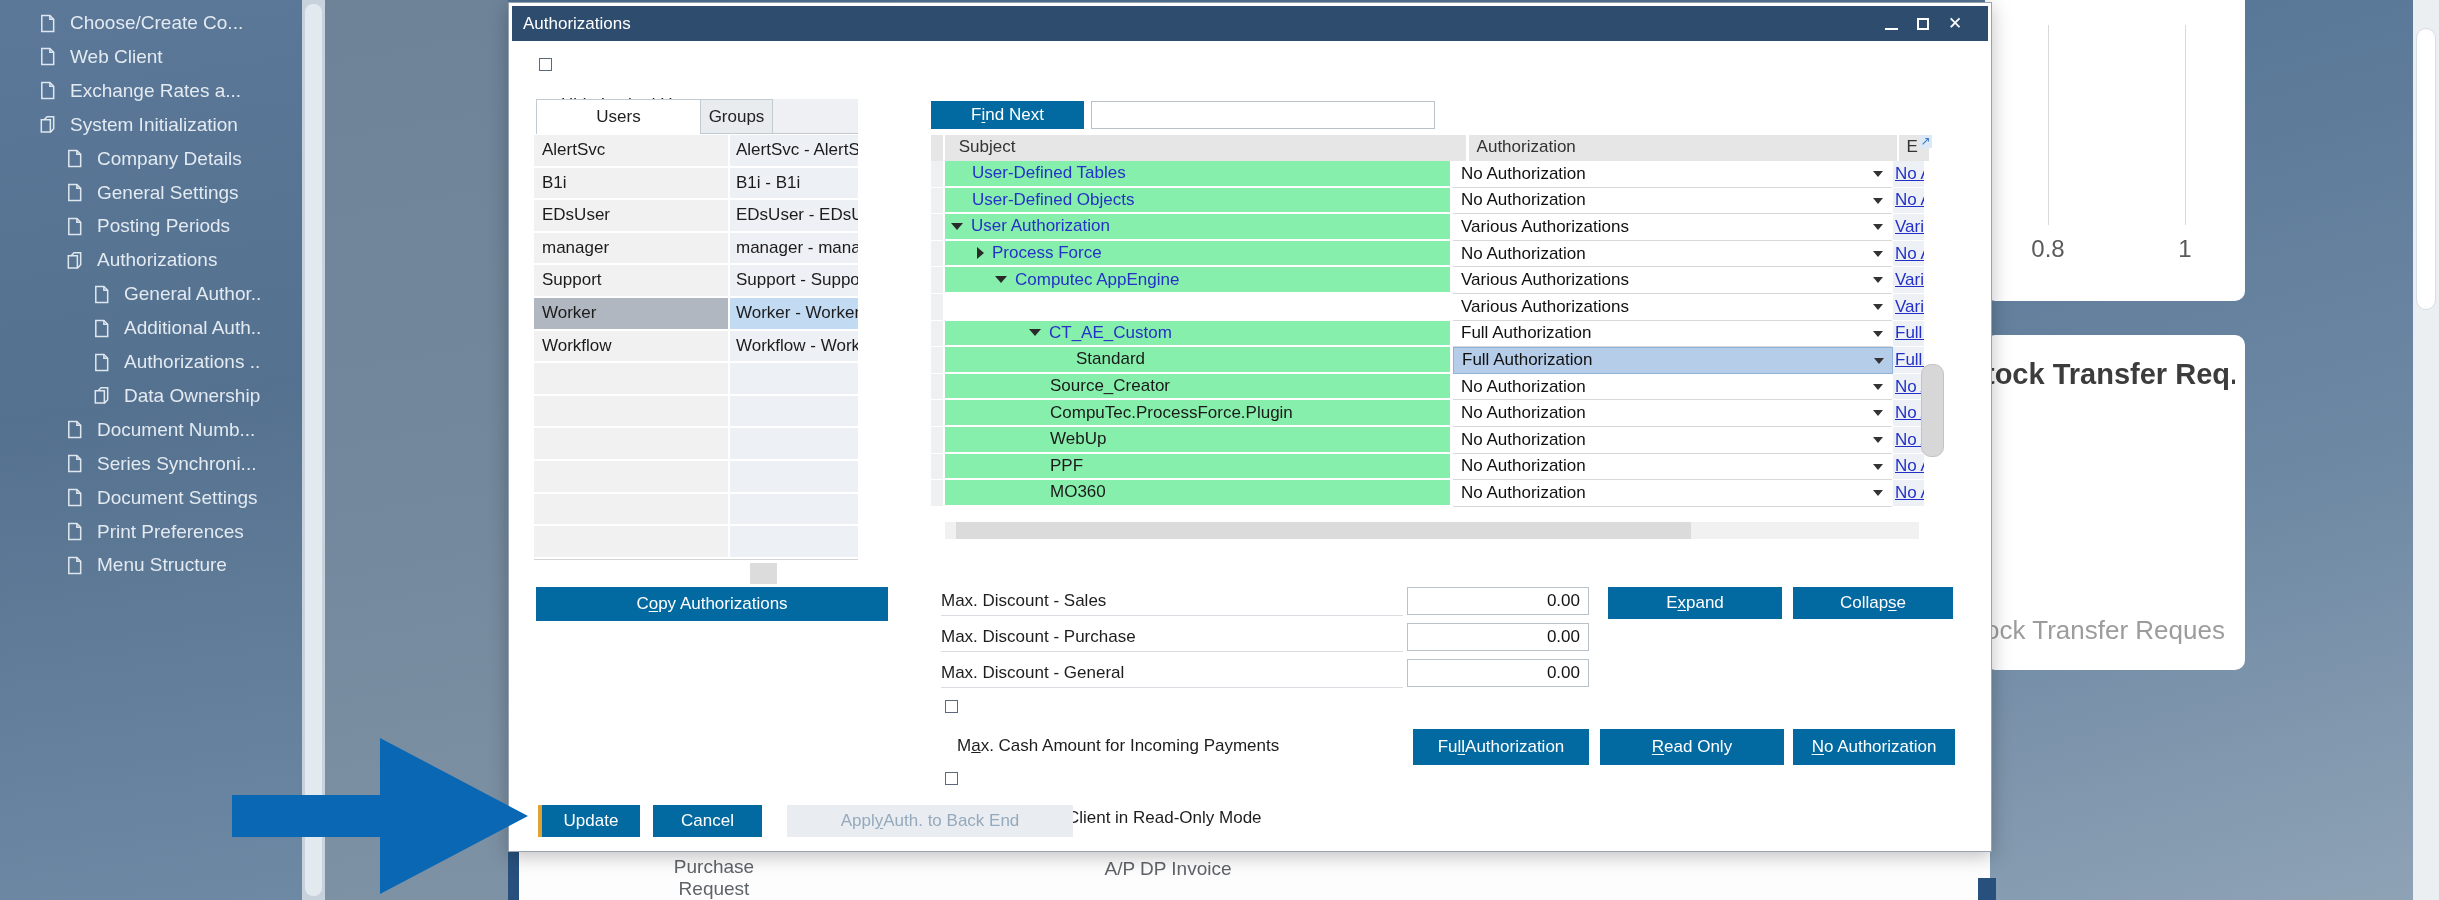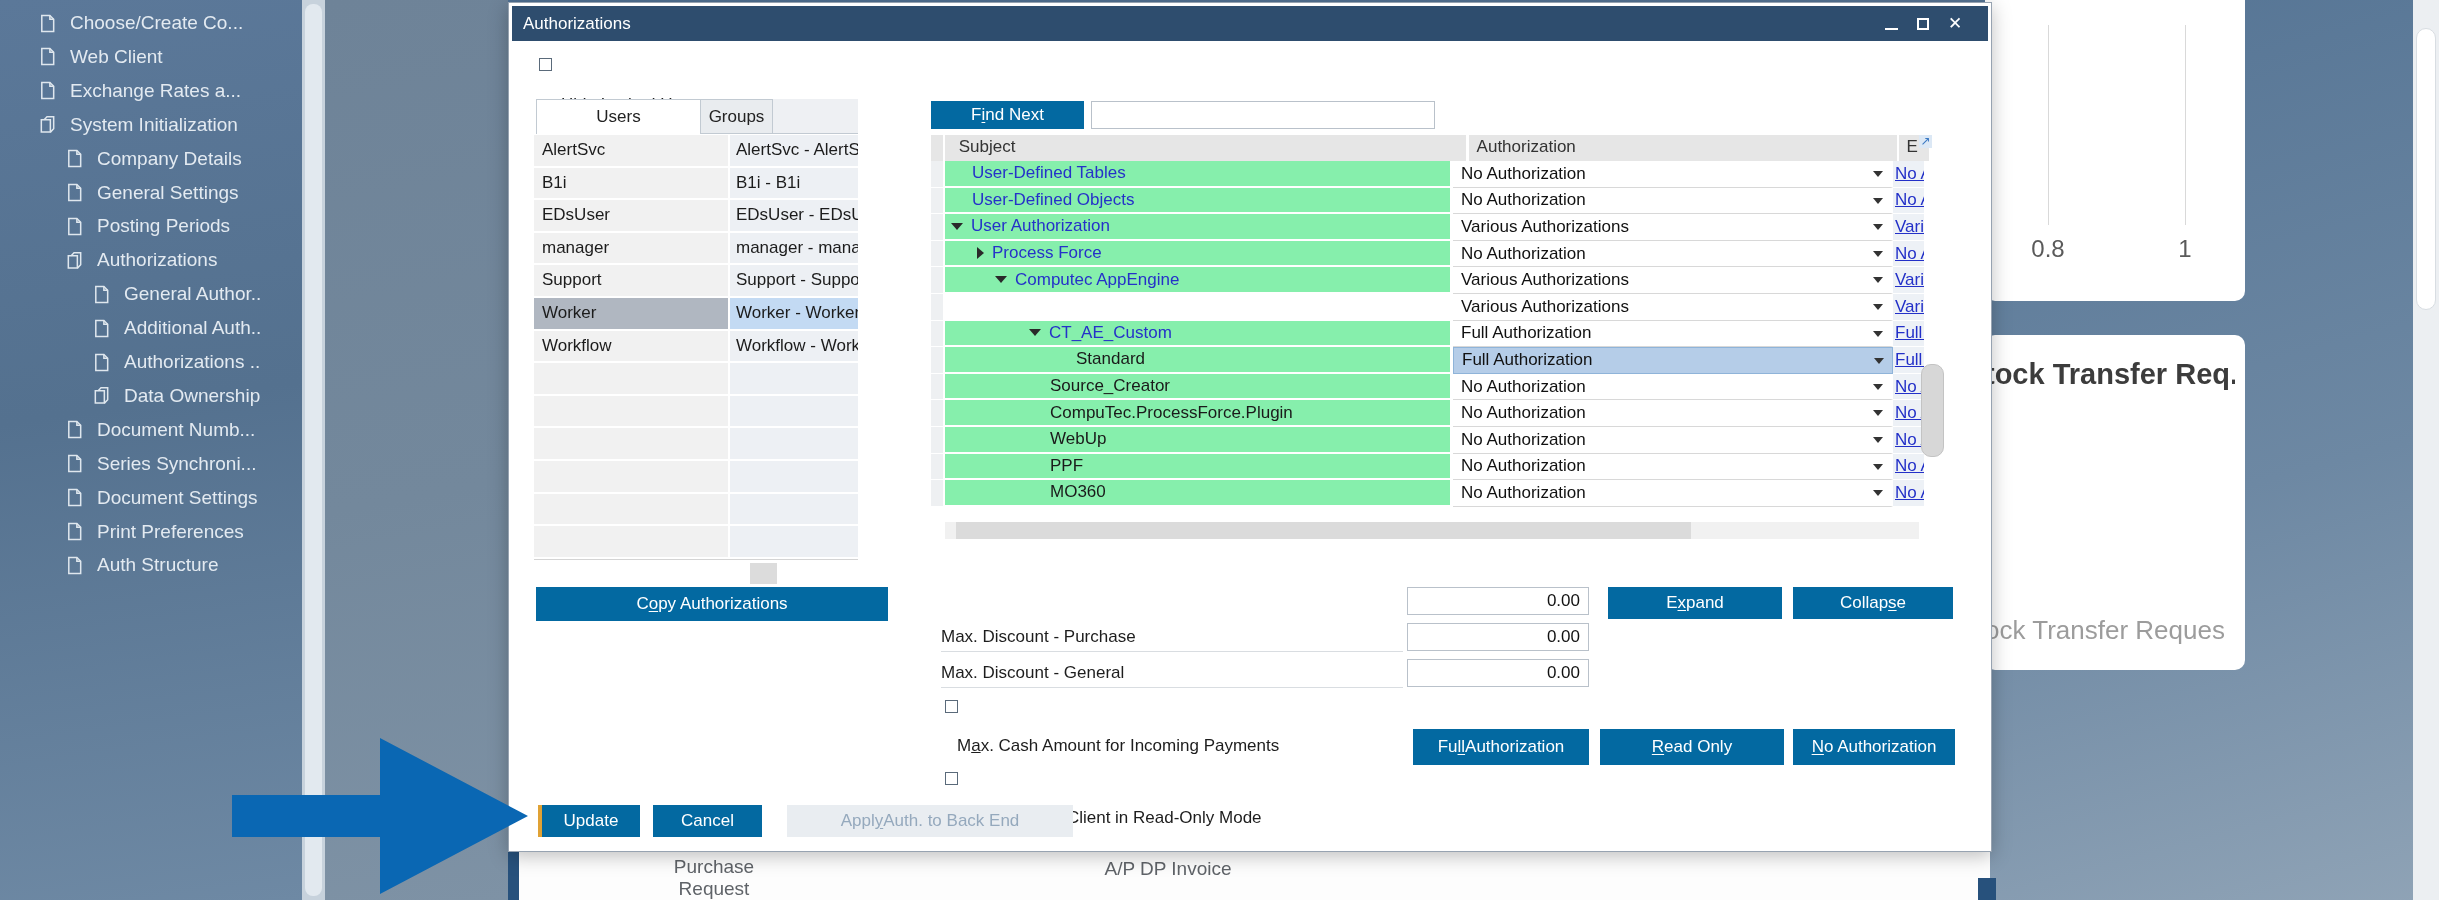--- a/index.html
+++ b/index.html
@@ -259,21 +259,21 @@
           <path d="M4 1.5 h8.5 l4 4 V18.5 H4 Z" fill="none" stroke="#dfe7ee" stroke-width="1.6"></path>
           <path d="M12.5 1.5 v4 h4" fill="none" stroke="#dfe7ee" stroke-width="1.6"></path>
         </svg></span>
       <span>Print Preferences</span>
     </div>
     <div class="side-item" style="top: 548.4px; left: 65px;">
       <span class="icn"><svg viewBox="0 0 20 20" width="19" height="19">
           <path d="M4 1.5 h8.5 l4 4 V18.5 H4 Z" fill="none" stroke="#dfe7ee" stroke-width="1.6"></path>
           <path d="M12.5 1.5 v4 h4" fill="none" stroke="#dfe7ee" stroke-width="1.6"></path>
         </svg></span>
-      <span>Auth Structure</span>
+      <span>Menu Structure</span>
     </div>
   </div>
 <div class="side-scroll">
     <div class="thumb"></div>
   </div>
 
 <div class="dialog">
   <div class="titlebar">
     <span class="ttl">Authorizations</span>
     <span class="winbtn wb-min">
@@ -538,20 +538,21 @@
           <span>No Authorization</span>
         </div>
       </div>
     </div>
 
   <div class="hscroll">
       <div class="thumb"></div>
     </div>
   <div class="vthumb"></div>
 
+  <div class="disc-label" style="top:586px;">Max. Discount - Sales</div>
   <div class="disc-input" style="top:584px;">0.00</div>
   <div class="disc-label" style="top:622px;">Max. Discount - Purchase</div>
   <div class="disc-input" style="top:620px;">0.00</div>
   <div class="disc-label" style="top:658px;">Max. Discount - General</div>
   <div class="disc-input" style="top:656px;">0.00</div>
 
   <div class="btn btn-expand">E<u>x</u>pand</div>
   <div class="btn btn-collapse">Collap<u>s</u>e</div>
 
   <div class="checkbox" style="left:436px;top:697px;"></div>

